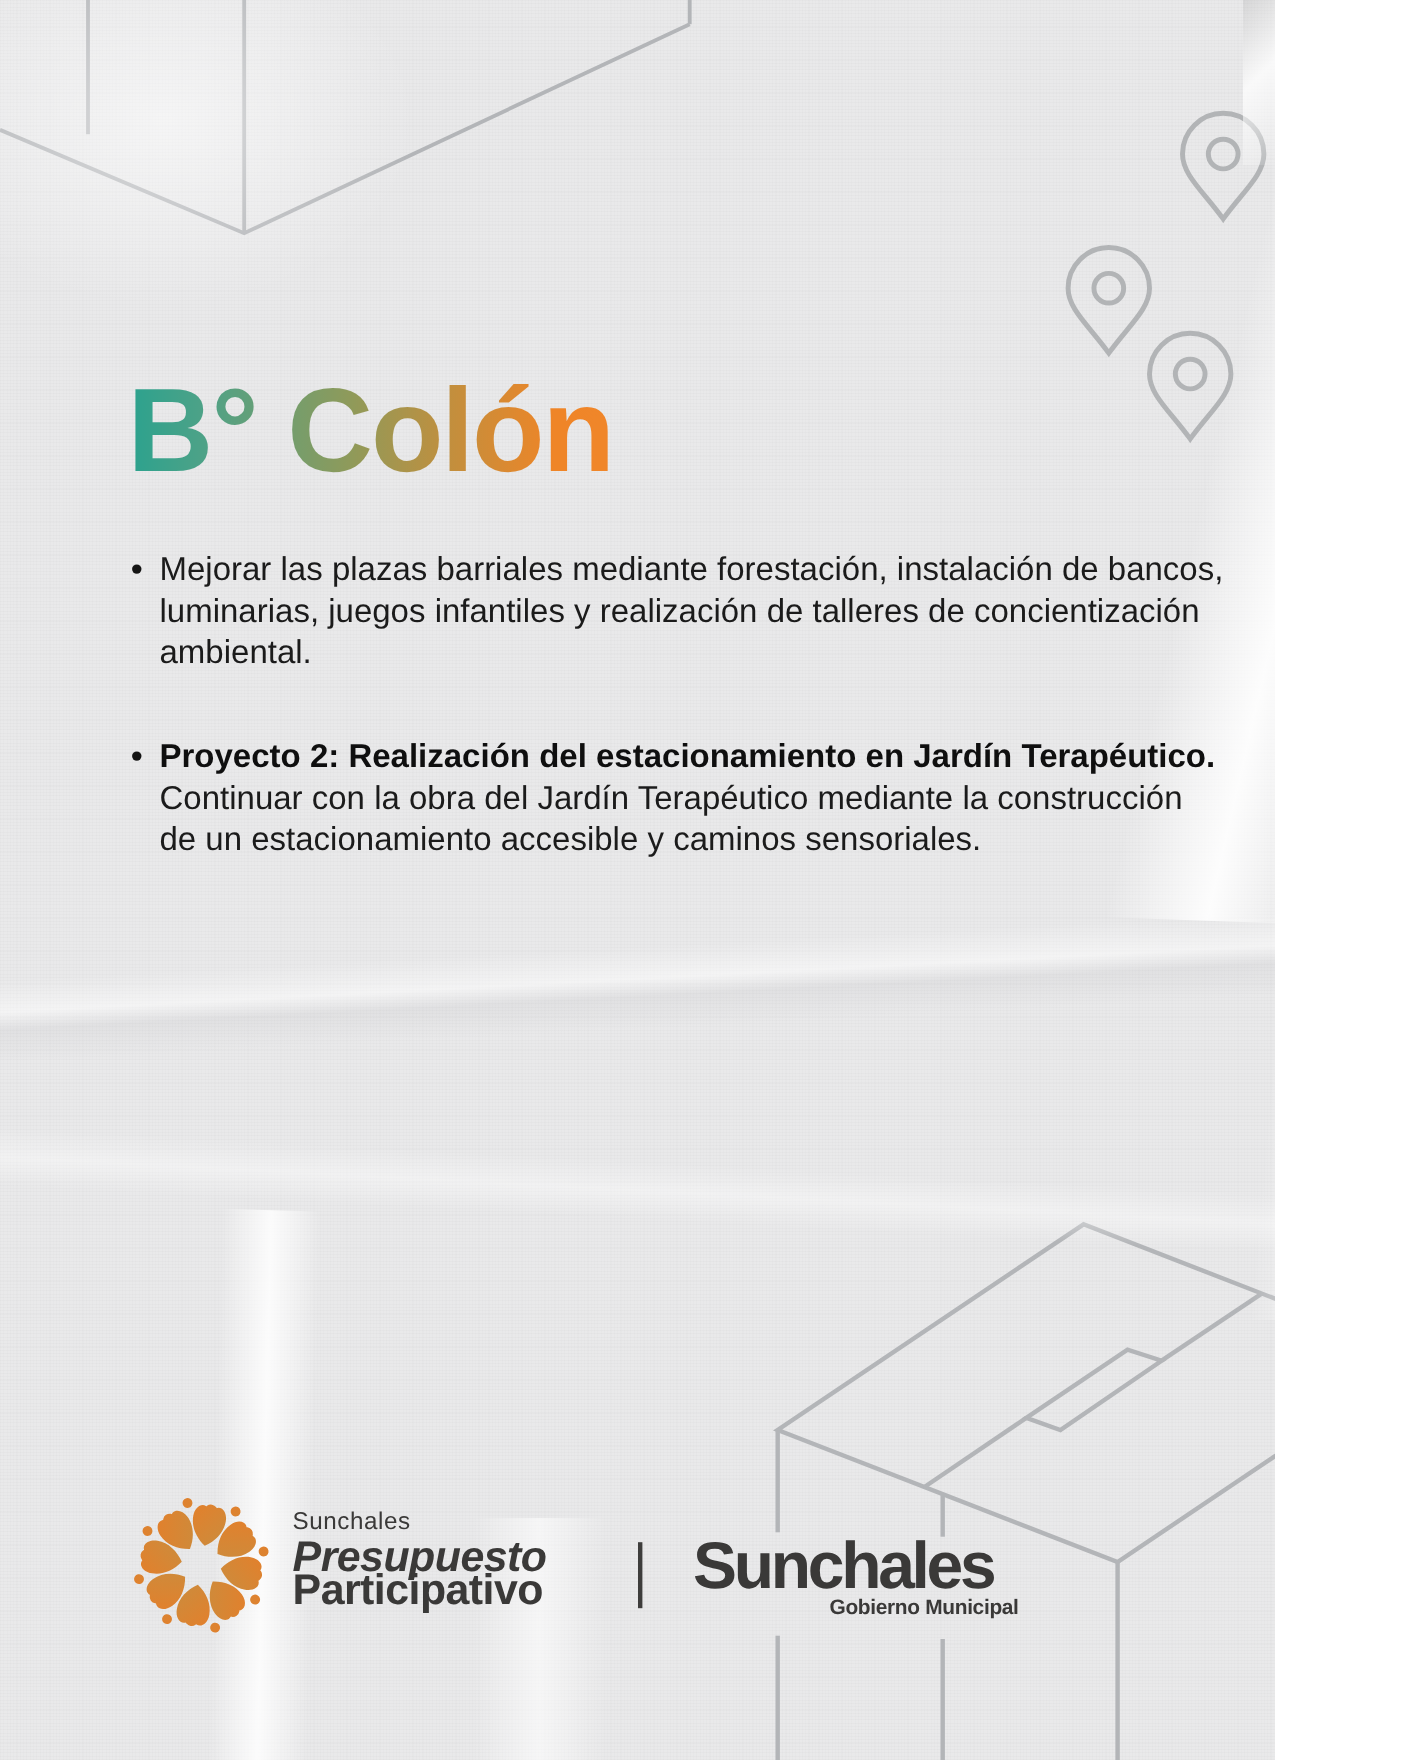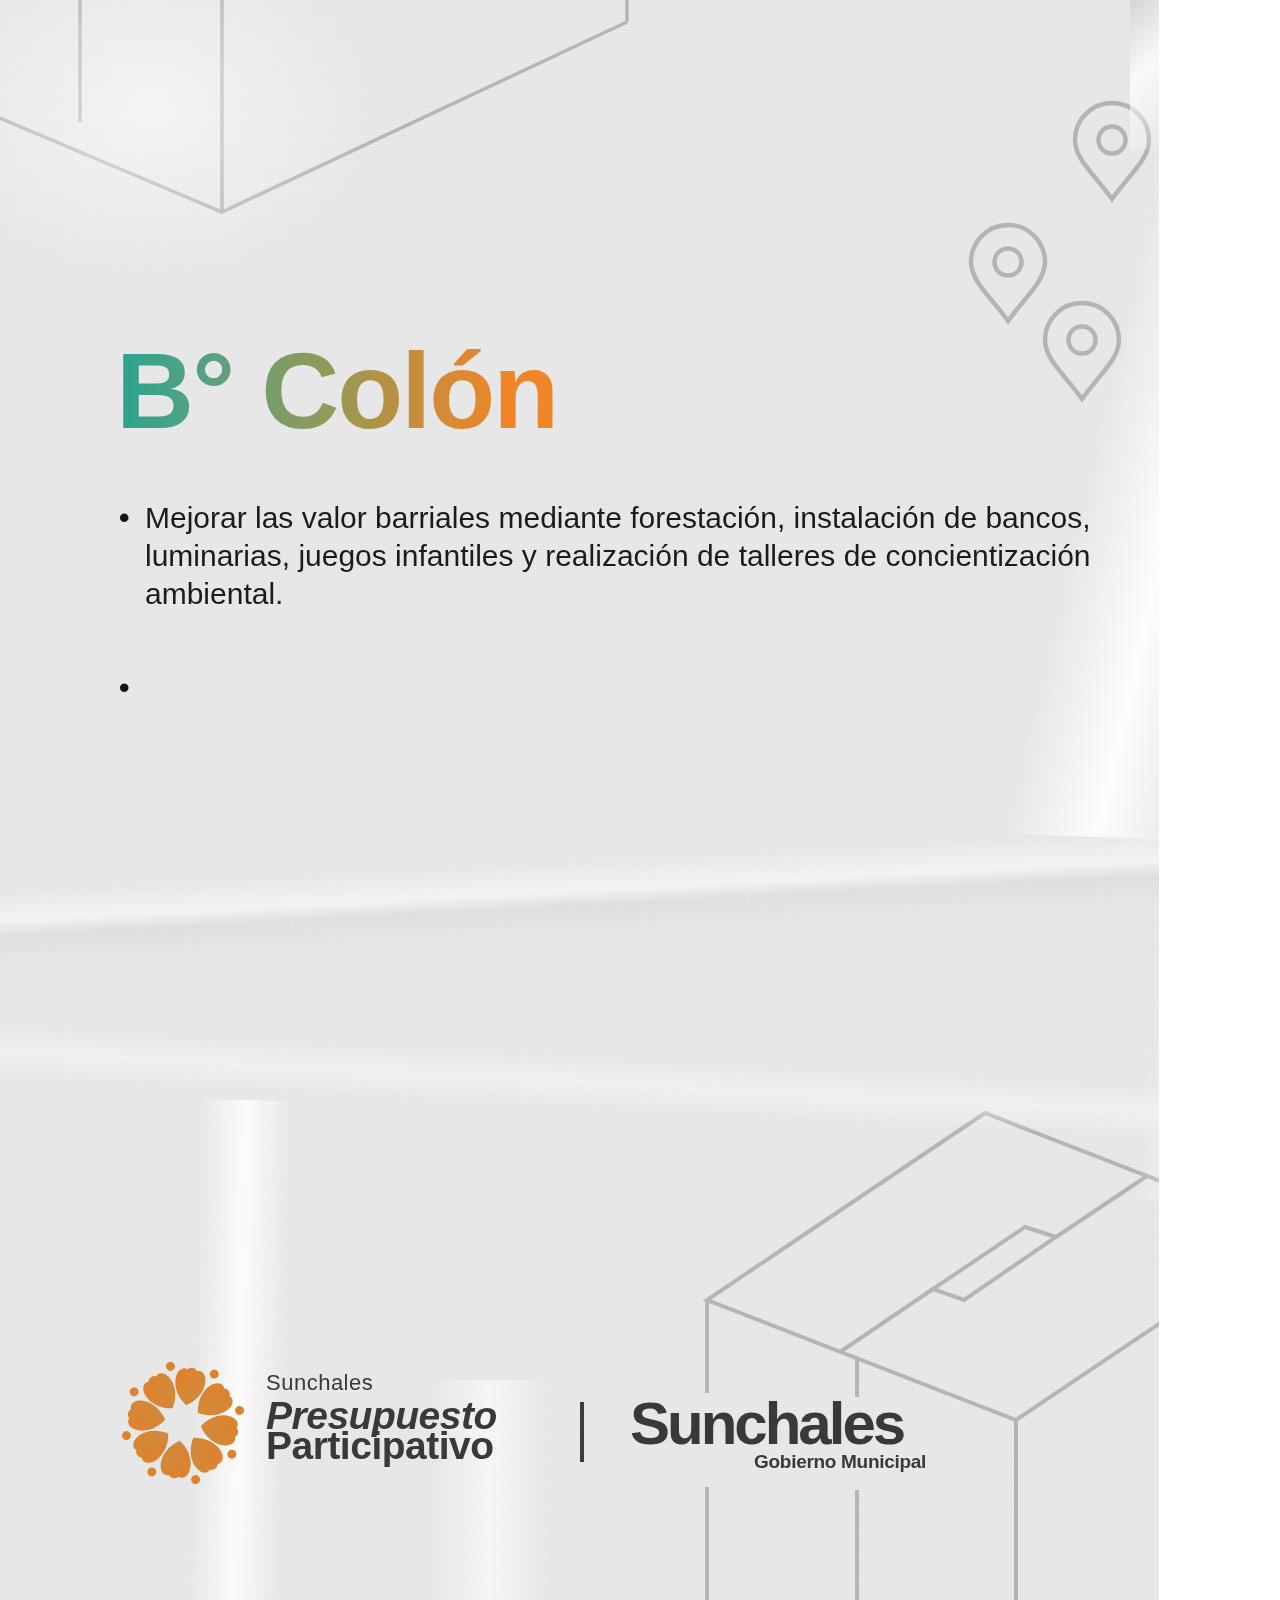--- a/index.html
+++ b/index.html
@@ -148,28 +148,31 @@
   <div class="streak crease-mid2"></div>
   <div class="streak glow-topleft"></div>
   <div class="streak corner-fold"></div>
 
   <h1 class="title">B° Colón</h1>
 
   <ul class="projects">
     <li class="project">
       <span class="bullet">•</span>
       <div class="ptext">
-        <span class="pdesc">Mejorar las valor barriales mediante forestación, instalación de bancos,
+        <span class="pdesc">Mejorar las plazas barriales mediante forestación, instalación de bancos,
 luminarias, juegos infantiles y realización de talleres de concientización
 ambiental.</span>
       </div>
     </li>
     <li class="project">
       <span class="bullet">•</span>
       <div class="ptext">
+        <strong class="ptitle">Proyecto 2: Realización del estacionamiento en Jardín Terapéutico.</strong>
+        <span class="pdesc">Continuar con la obra del Jardín Terapéutico mediante la construcción
+de un estacionamiento accesible y caminos sensoriales.</span>
       </div>
     </li>
   </ul>
 
   <svg class="pp-icon" width="130" height="130" viewBox="-65 -65 130 130">
     <defs>
       <linearGradient id="ppg" x1="-55" y1="-35" x2="50" y2="50" gradientUnits="userSpaceOnUse">
         <stop offset="0" stop-color="#ec7b25"></stop>
         <stop offset="0.42" stop-color="#cf8a3a"></stop>
         <stop offset="0.64" stop-color="#7f9b5d"></stop>

